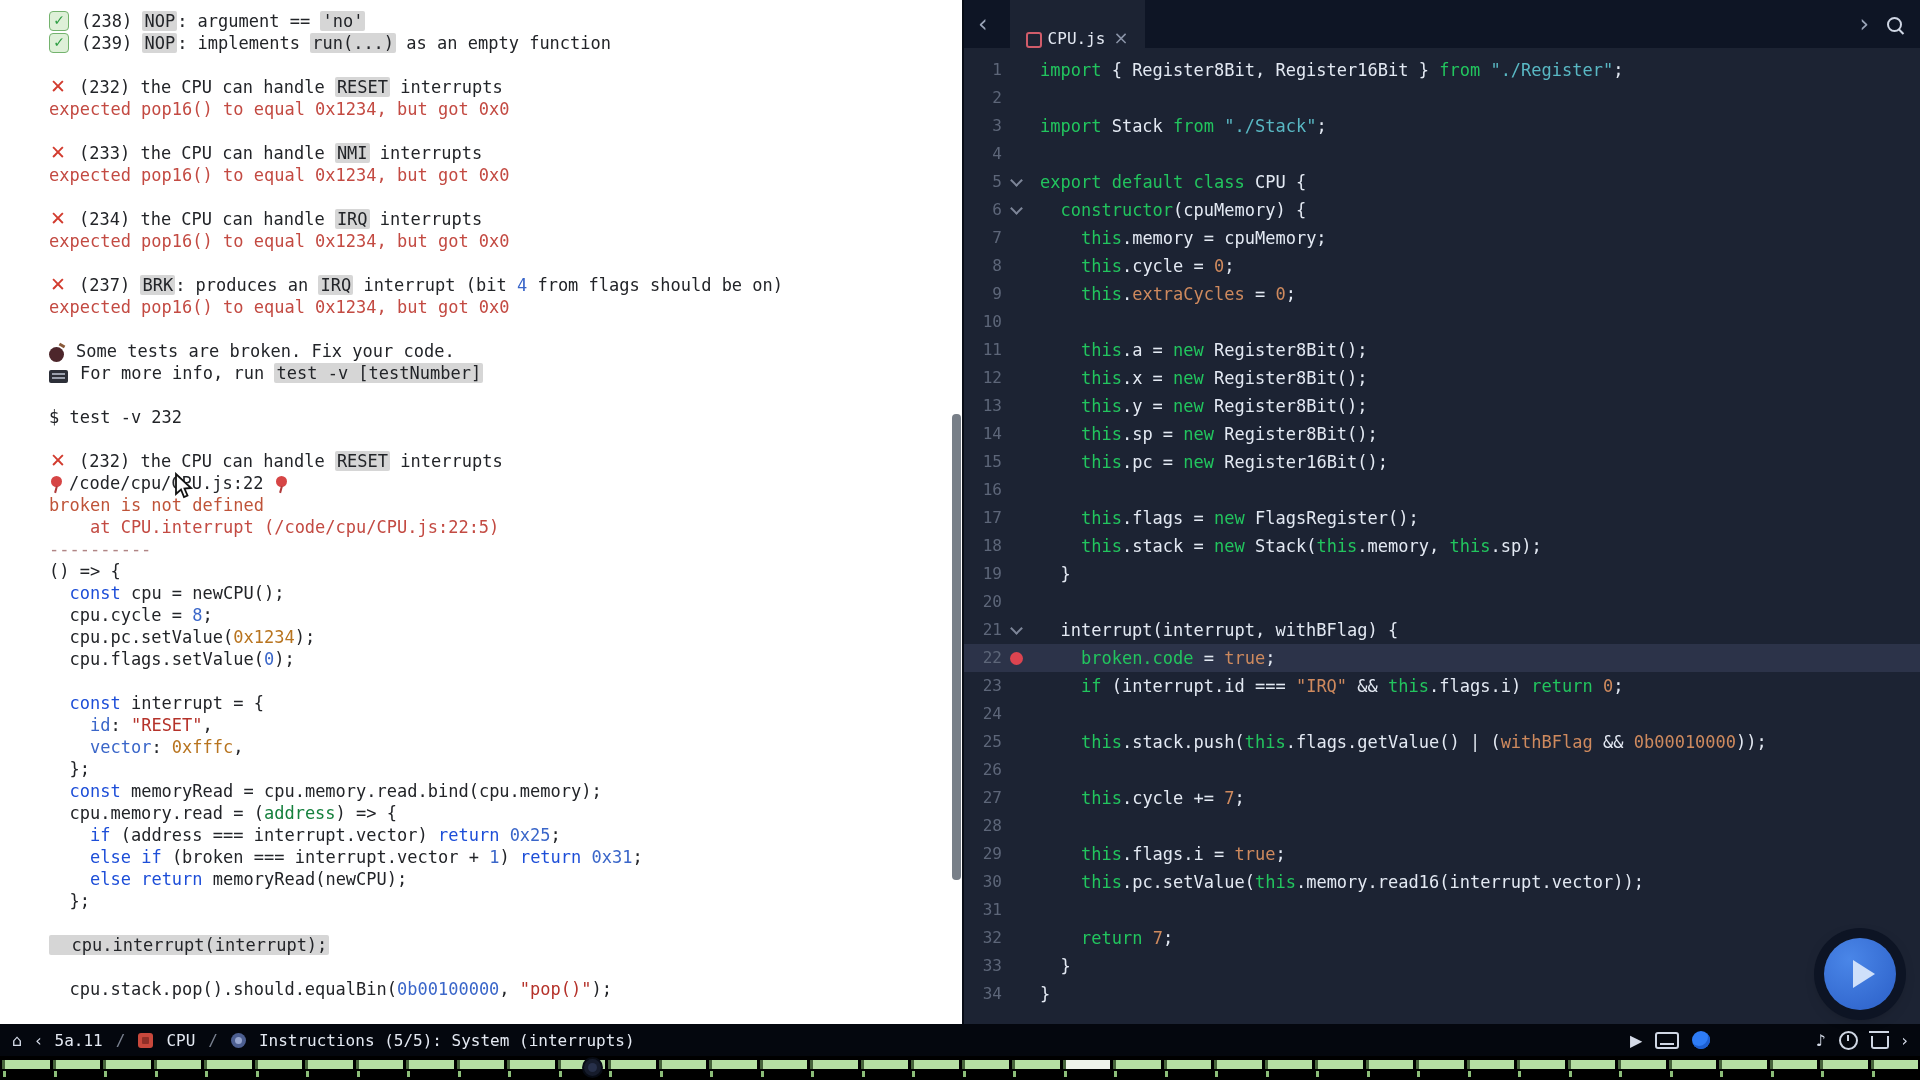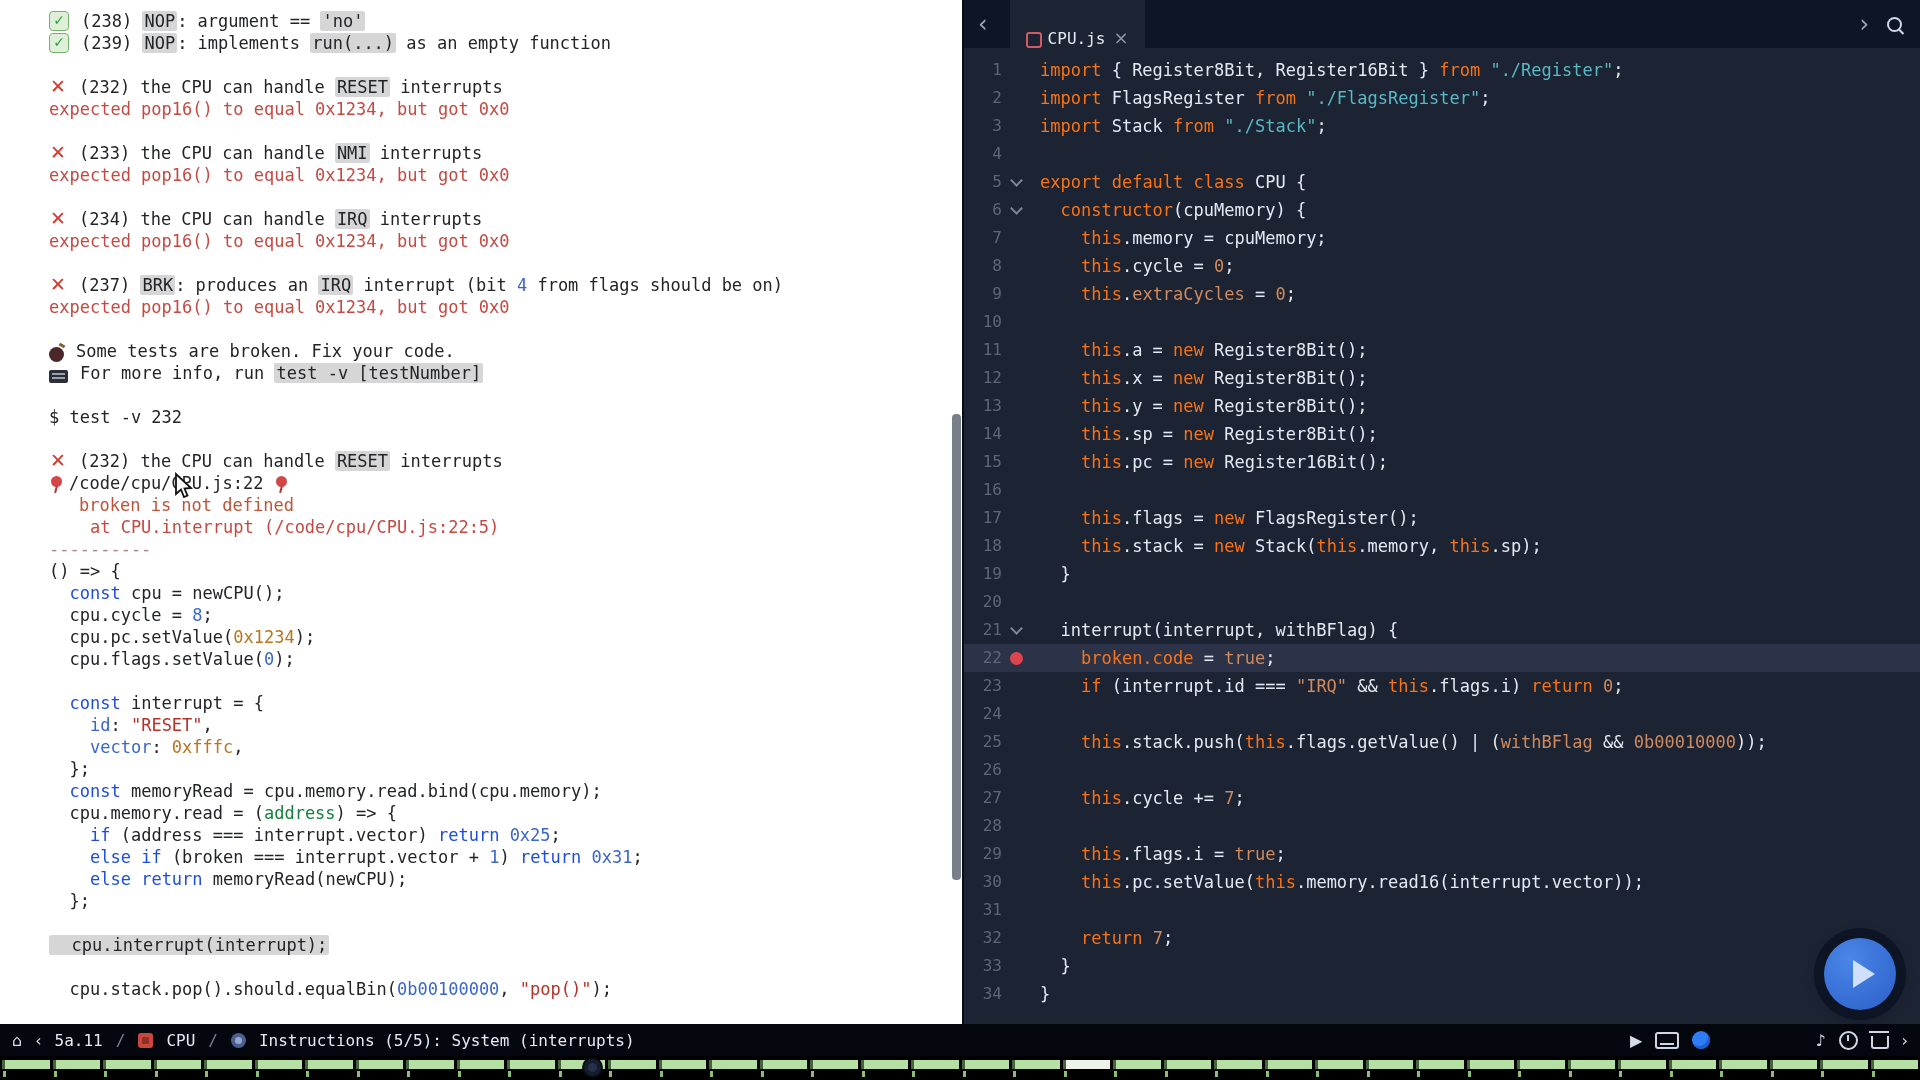--- a/index.html
+++ b/index.html
@@ -7,21 +7,21 @@
        font-family:"DejaVu Sans Mono",monospace;}
   .main{display:flex;height:1024px;}
 
   
   .left-panel{width:962px;background:#ffffff;position:relative;overflow:hidden;}
   .terminal{padding:9px 0 0 12px;font-size:17px;}
   .tline{display:flex;align-items:flex-end;height:22px;white-space:pre;padding-left:37px;}
   .tline span{white-space:pre;}
   .tk-d{color:#222428;}
   .tk-e{color:#c34a42;}
-  .tk-e2{color:#bf5338;margin-left:30px;}
+  .tk-e2{color:#bf5338;}
   .tk-h{background:#d6d6d6;color:#222428;border-radius:2px;padding:0 2px;}
   .tk-g{color:#1d4ed8;}
   .tk-b{color:#3a66c9;}
   .tk-o{color:#b8741f;}
   .tk-s{color:#b5322a;}
   .tk-sep{color:#b08585;}
   .tk-tl{color:#15803d;}
   .tic{display:inline-block;flex:none;margin-right:12px;font-family:"DejaVu Sans",sans-serif;position:relative;}
   .tic-check{width:18px;height:18px;background:#def0d8;border:1px solid #74b36e;border-radius:4px;
              color:#2f9e44;font-size:14px;line-height:16px;text-align:center;}
@@ -51,21 +51,21 @@
 
   .editor{flex:1;overflow:hidden;padding-top:8px;font-size:17px;}
   .eline{display:flex;height:28px;line-height:28px;}
   .eline.active{background:#2c3349;}
   .gut{width:38px;flex:none;text-align:right;color:#5d6679;font-size:16px;}
   .foldcol{width:28px;flex:none;display:flex;align-items:center;justify-content:center;}
   .chev{width:7px;height:7px;border-right:2px solid #7d8598;border-bottom:2px solid #7d8598;transform:rotate(45deg);margin-top:-4px;}
   .bpdot{width:13px;height:13px;border-radius:50%;background:#dc4450;}
   .codecol{white-space:pre;margin-left:10px;}
   .ek-p{color:#e3e9f3;}
-  .ek-k{color:#f97316;}
+  .ek-k{color:#22c55e;}
   .ek-s{color:#59b8c4;}
   .ek-n{color:#cf8a5e;}
 
   .runfab{position:absolute;right:24px;bottom:14px;width:72px;height:72px;border-radius:50%;
           background:radial-gradient(circle at 35% 30%,#4a86e8,#2b5fc7);
           box-shadow:0 0 0 10px #0d1424,0 4px 16px rgba(0,0,0,.6);
           display:flex;align-items:center;justify-content:center;cursor:pointer;}
   .playtri{width:0;height:0;border-left:22px solid #cfe0fa;border-top:14px solid transparent;border-bottom:14px solid transparent;margin-left:7px;}
 
   
@@ -169,21 +169,20 @@
       </div>
       <div class="editor">
           <div class="eline">
             <span class="gut">1</span>
             <span class="foldcol"></span>
             <span class="codecol"><span class="ek-k">import</span><span class="ek-p"> { Register8Bit, Register16Bit } </span><span class="ek-k">from</span><span class="ek-p"> </span><span class="ek-s">"./Register"</span><span class="ek-p">;</span></span>
           </div>
           <div class="eline">
             <span class="gut">2</span>
             <span class="foldcol"></span>
-            <span class="codecol"><span class="ek-k">import</span><span class="ek-p"> FlagsRegister </span><span class="ek-k">from</span><span class="ek-p"> </span><span class="ek-s">"./FlagsRegister"</span><span class="ek-p">;</span></span>
           </div>
           <div class="eline">
             <span class="gut">3</span>
             <span class="foldcol"></span>
             <span class="codecol"><span class="ek-k">import</span><span class="ek-p"> Stack </span><span class="ek-k">from</span><span class="ek-p"> </span><span class="ek-s">"./Stack"</span><span class="ek-p">;</span></span>
           </div>
           <div class="eline">
             <span class="gut">4</span>
             <span class="foldcol"></span>
             <span class="codecol"></span>

